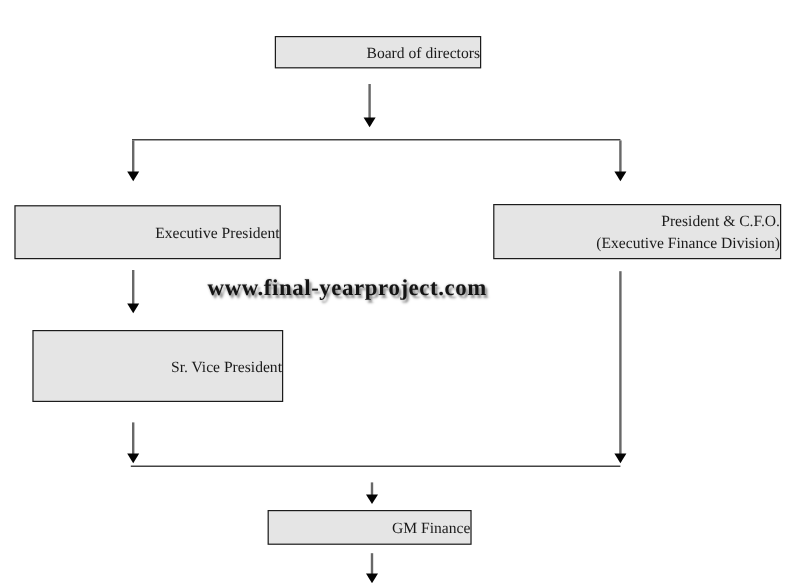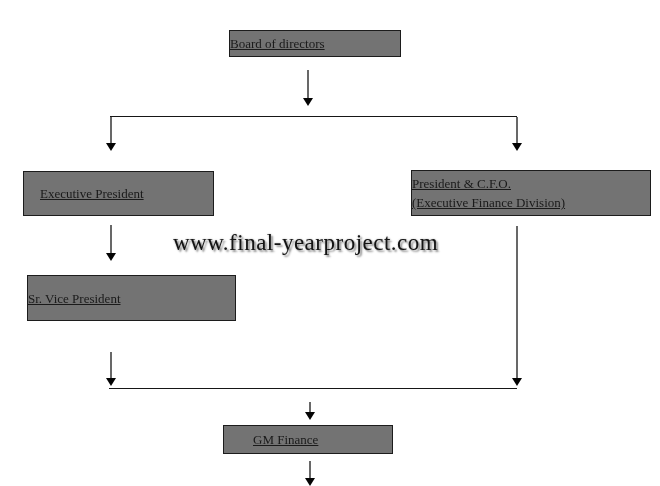--- a/index.html
+++ b/index.html
@@ -9,35 +9,34 @@
     height: 486px;
     background: #ffffff;
     font-family: "Liberation Serif", serif;
     overflow: hidden;
   }
   
   .node {
     position: absolute;
     box-sizing: border-box;
     border: 1px solid #1c1c1c;
-    background: #737373;
+    background: #e5e5e5;
     display: flex;
     flex-direction: column;
-    align-items: flex-start;
+    align-items: flex-end;
     justify-content: center;
     text-align: center;
     font-size: 13px;
     line-height: 19px;
     color: #1a1a1a;
-    text-decoration: underline;
   }
   #node-board { left: 229px; top: 30px;  width: 172px; height: 27px; }
-  #node-exec  { left: 23px;  top: 171px; width: 191px; height: 45px; padding-left: 16px; }
+  #node-exec  { left: 12px;  top: 171px; width: 222px; height: 45px; padding-left: 16px; }
   #node-cfo   { left: 411px; top: 170px; width: 240px; height: 46px; }
-  #node-srvp  { left: 27px;  top: 275px; width: 209px; height: 46px; }
+  #node-srvp  { left: 27px;  top: 275px; width: 209px; height: 60px; }
   #node-gm    { left: 223px; top: 425px; width: 170px; height: 29px; padding-left: 29px; }
 
   
   .hline { position: absolute; height: 1px; background: #161616; }
   #line-branch { left: 110px; top: 116px; width: 407px; }
   #line-merge  { left: 109px; top: 388px; width: 408px; }
 
   
   .varrow { position: absolute; width: 11px; }
   .varrow .shaft {
@@ -57,22 +56,22 @@
   #arrow-exec-srvp    { left: 105px; top: 225px; height: 36px; }
   #arrow-srvp-merge   { left: 105px; top: 352px; height: 34px; }
   #arrow-cfo-merge    { left: 511px; top: 226px; height: 160px; }
   #arrow-merge-gm     { left: 304px; top: 402px; height: 18px; }
   #arrow-gm-down      { left: 304px; top: 461px; height: 25px; }
 
   
   .watermark {
     position: absolute;
     left: 173px; top: 230px;
-    font-size: 23px;
-    font-weight: normal;
+    font-size: 19px;
+    font-weight: bold;
     letter-spacing: 0.5px;
     color: #141414;
     text-shadow: 2px 2px 2px #8f8f8f, 0 0 2px #b5b5b5;
     white-space: nowrap;
   }
 </style>
 </head>
 <body>
 
 <div class="canvas">

